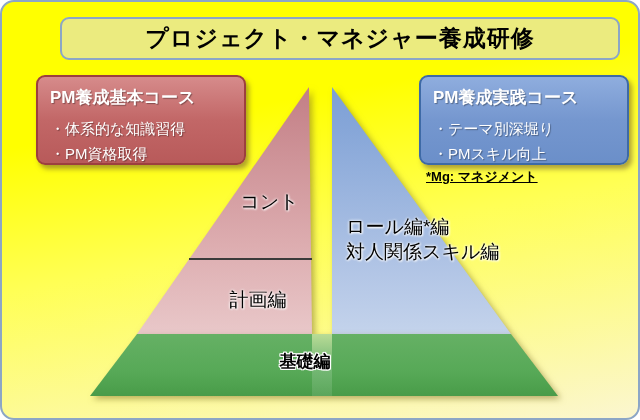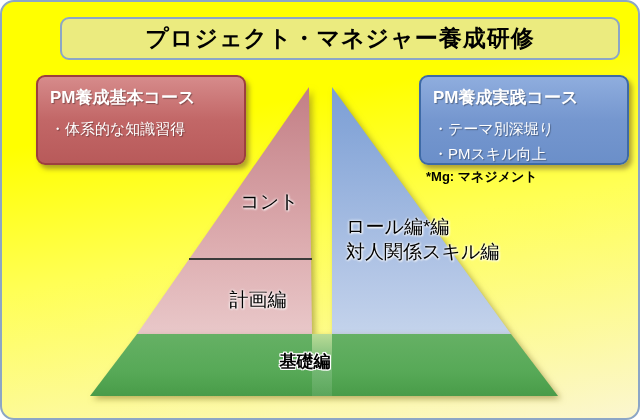--- a/index.html
+++ b/index.html
@@ -44,21 +44,21 @@
     background:linear-gradient(180deg,#d68b8b 0%,#c26767 50%,#b85a5a 100%);
     border:2px solid #9c3f3f;
   }
   .box-blue{
     left:417px;
     background:linear-gradient(180deg,#8fadde 0%,#7597cf 50%,#6b8fc9 100%);
     border:2px solid #3e6aa6;
   }
   .note{
     position:absolute;left:424px;top:166px;
-    font-size:13px;font-weight:bold;color:#000;
+    font-size:13px;font-weight:bold;color:#000;text-decoration:underline;
   }
   
   .shadow-wrap{position:absolute;left:0;top:0;width:640px;height:420px;pointer-events:none;}
   .sw1{filter:drop-shadow(3px 3px 3px rgba(130,115,40,0.55));}
   .shape{position:absolute;left:0;top:0;width:640px;height:420px;}
   .tri-pink{
     clip-path:polygon(307px 85px,310px 332px,135px 332px);
     background:linear-gradient(180deg,#b2666f 0%,#c8888e 28%,#ddadb0 58%,#eccfd0 85%,#f3e4e3 100%);
   }
   .tri-blue{
@@ -123,20 +123,21 @@
     <span class="line">ロール編*編</span>
     <span class="line">対人関係スキル編</span>
   </div>
   <div class="pyr-label lbl-base">
     <span>基礎編</span>
   </div>
 
   <div class="course-box box-red">
     <div class="hd">PM養成基本コース</div>
     <div class="bl">・体系的な知識習得</div>
+    <div class="bl">・PM資格取得</div>
   </div>
   <div class="course-box box-blue">
     <div class="hd">PM養成実践コース</div>
     <div class="bl">・テーマ別深堀り</div>
     <div class="bl">・PMスキル向上</div>
   </div>
 
   <div class="note">*Mg: マネジメント</div>
 
 </div>

